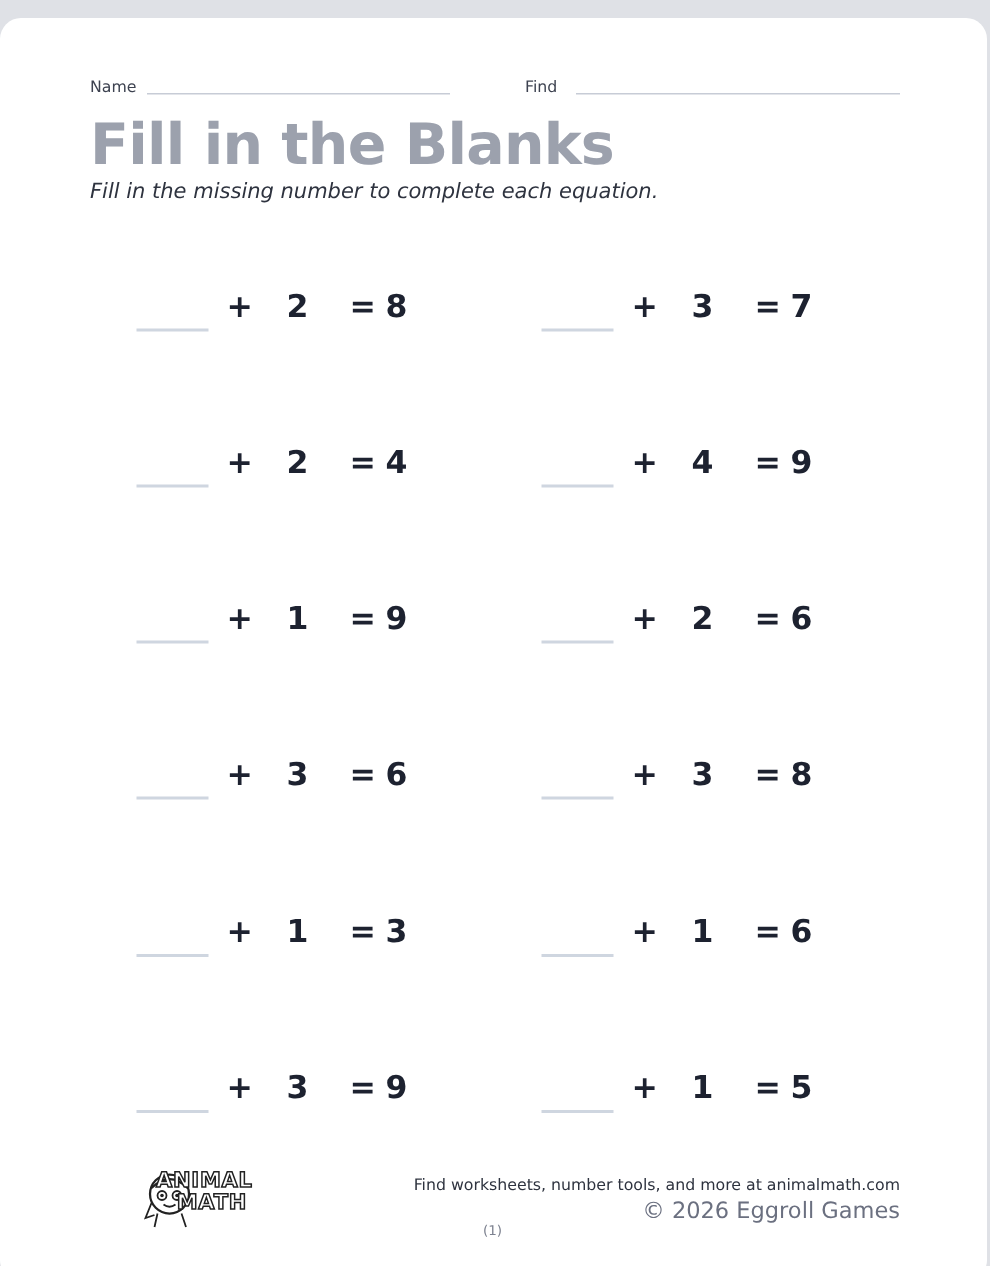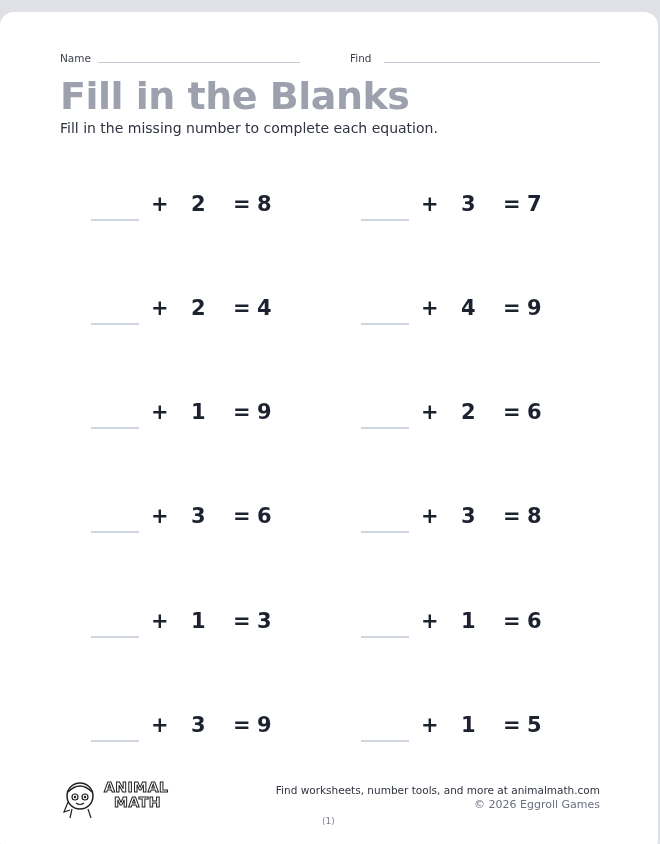--- a/index.html
+++ b/index.html
@@ -1,32 +1,32 @@
 <!DOCTYPE html>
 <html><head>
 <meta charset="utf-8">
 <style>
   html, body { margin:0; padding:0; }
   body { width:660px; height:844px; background:#dfe1e6; font-family:"DejaVu Sans", sans-serif; position:relative; overflow:hidden; }
   .page { position:absolute; left:0; top:12px; width:658px; height:842px; background:#fff; border-radius:14px; }
   .hdr-label { position:absolute; top:40px; font-size:10.5px; color:#3d4250; }
   .hdr-line { position:absolute; top:50px; height:1px; background:#c7ccd6; }
   .title { position:absolute; left:60px; top:62px; font-size:38px; font-weight:bold; color:#9ca1ad; letter-spacing:-0.5px; margin:0;text-align:center; }
-  .subtitle { position:absolute; left:60px; top:108px; font-size:14px; color:#2e333f; }
+  .subtitle { position:absolute; left:60px; top:108px; font-size:14px; color:#2e333f;font-style:italic; }
   .prob { position:absolute; height:50px; width:200px; }
   .blank { position:absolute; left:0; top:33px; width:48px; height:1.5px; background:#cfd6e0; }
   .op, .num, .eq, .res { position:absolute; top:6px; font-size:21px; font-weight:bold; color:#1d2230; }
   .op { left:60px; }
   .num { left:100px; }
   .eq { left:142px; }
   .res { left:166px; }
-  .logo { position:absolute; left:60px; top:766px; width:110px; height:42px; }
+  .logo { position:absolute; left:60px; top:766px; width:110px; height:42px;text-align:center; }
   .logo-text { position:absolute; left:44px; top:2px; font-size:14px; font-weight:bold; color:#fff; -webkit-text-stroke:1px #222; line-height:15px; letter-spacing:0.5px; }
   .footer-main { position:absolute; right:58px; top:772px; font-size:10.5px; color:#2e333f; }
-  .footer-copy { position:absolute; right:58px; top:786px; font-size:11px; color:#6b7080; }
+  .footer-copy { position:absolute; right:58px; top:786px; font-size:15px; color:#6b7080; }
   .page-num { position:absolute; left:322px; top:804px; font-size:9px; color:#7d8290; }
 </style>
 </head>
 <body>
 
 <div class="page">
   <span class="hdr-label" style="left:60px">Name</span>
   <div class="hdr-line" style="left:98px;width:202px"></div>
   <span class="hdr-label" style="left:350px">Find</span>
   <div class="hdr-line" style="left:384px;width:216px"></div>

